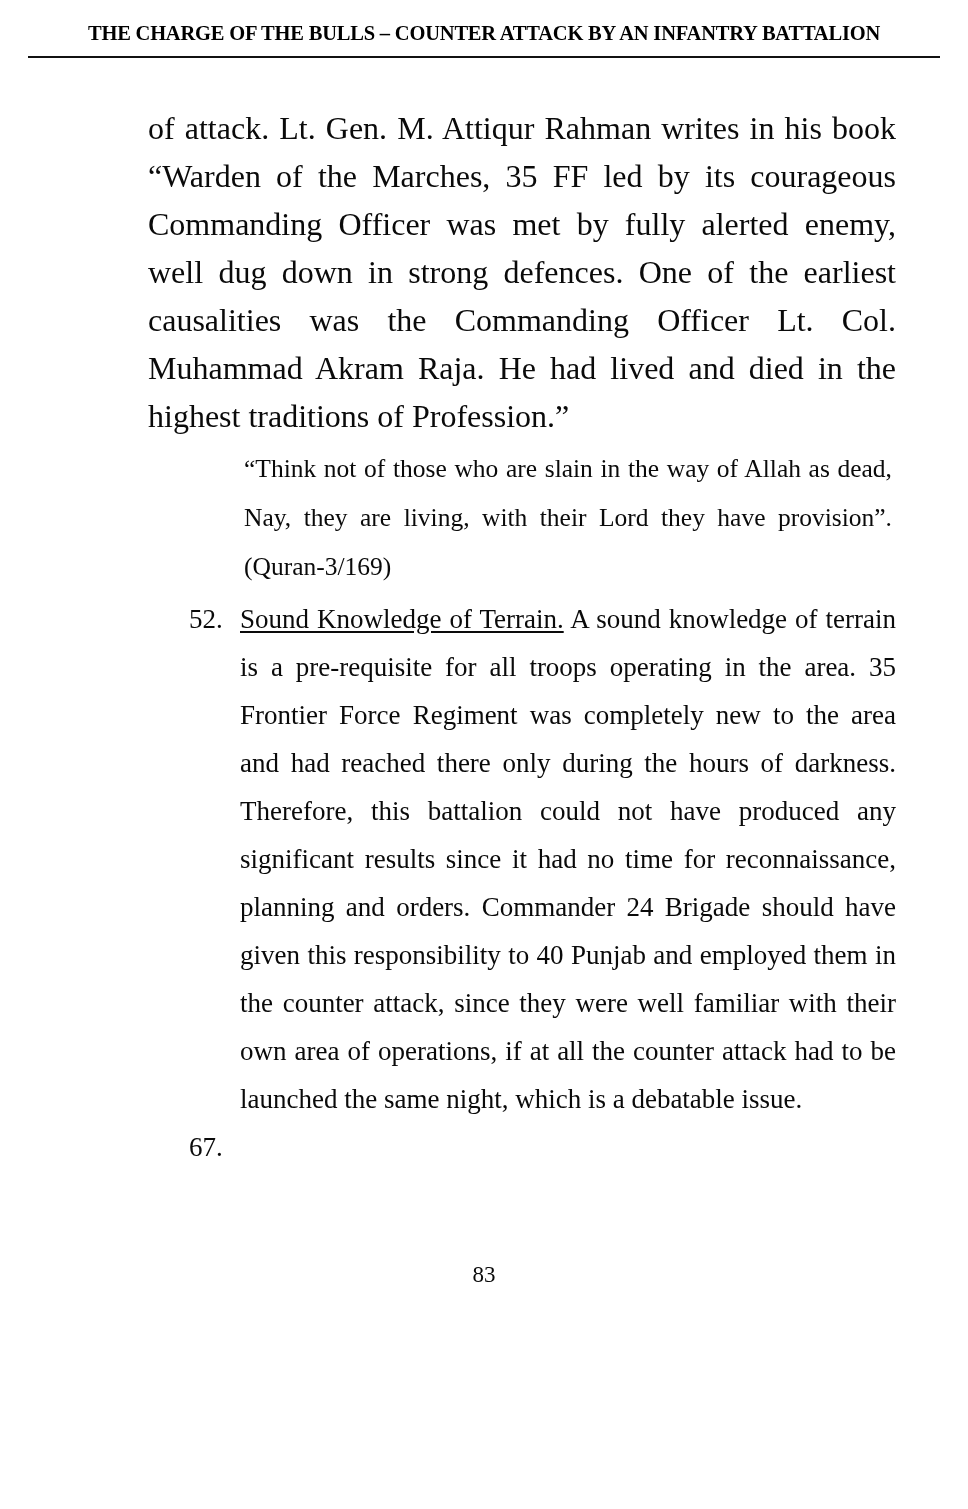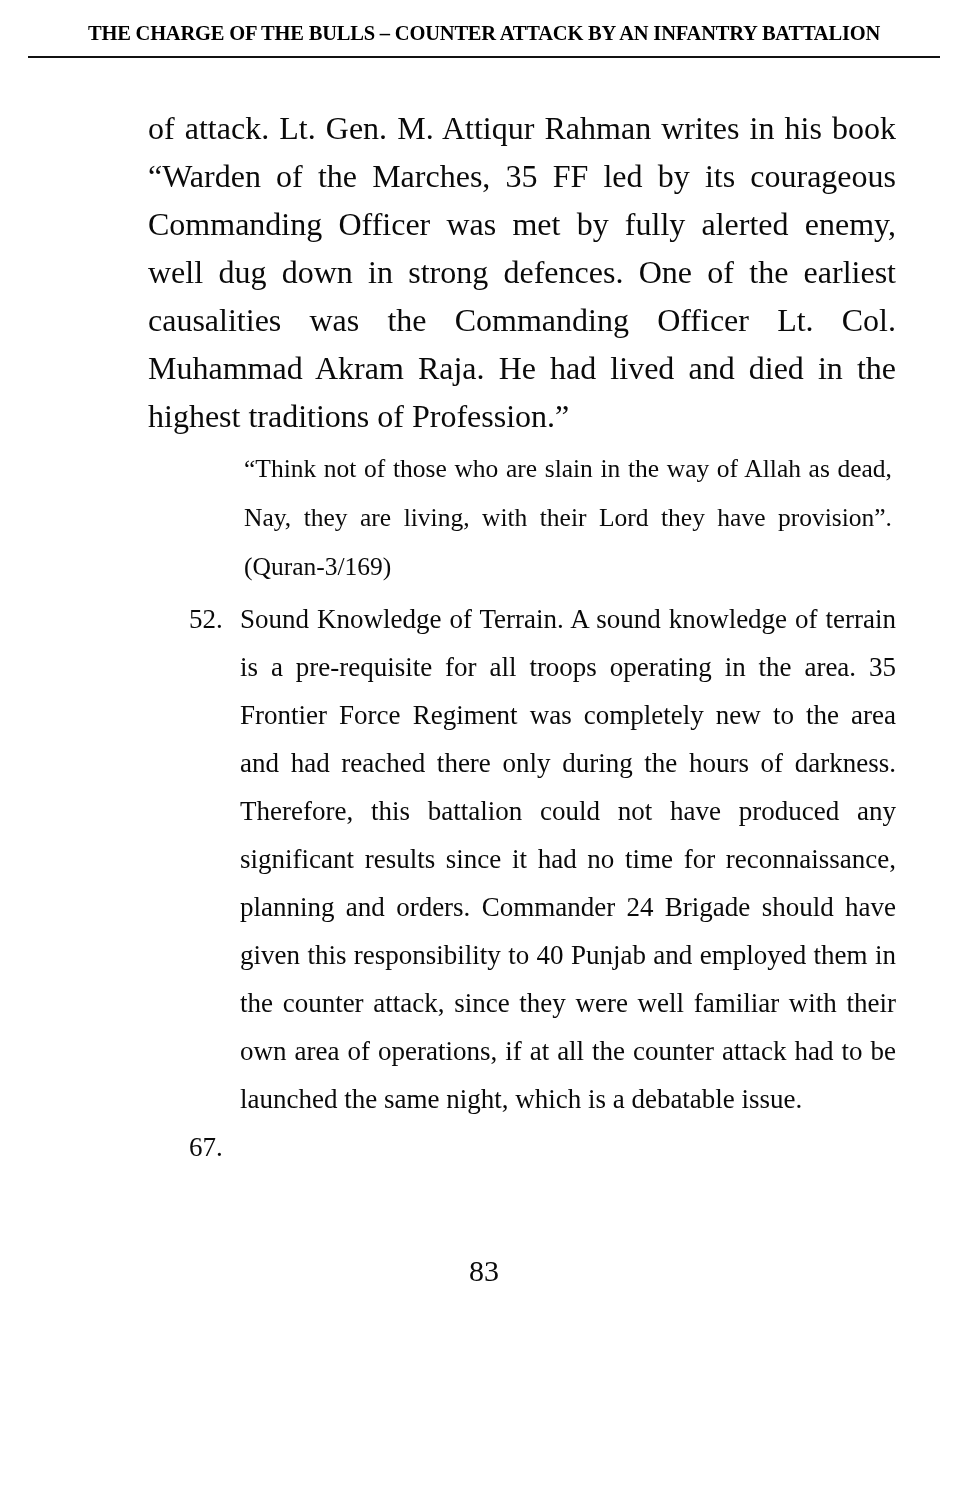--- a/index.html
+++ b/index.html
@@ -82,29 +82,30 @@
     margin-left: 41px;
   }
   .numbered .body {
     display: block;
     font-size: 27px;
     line-height: 48px;
     text-align: justify;
     text-justify: inter-word;
   }
   .lead {
+    text-decoration: underline;
     text-underline-offset: 3px;
   }
   .folio {
     position: absolute;
     bottom: 36px;
     left: 0;
     width: 968px;
     text-align: center;
-    font-size: 30px;
+    font-size: 23px;
     font-family: "Liberation Serif", serif;
   }
   .lastline {
     text-align: left;
   }
 </style>
 </head>
 <body>
 
 <div class="page">

